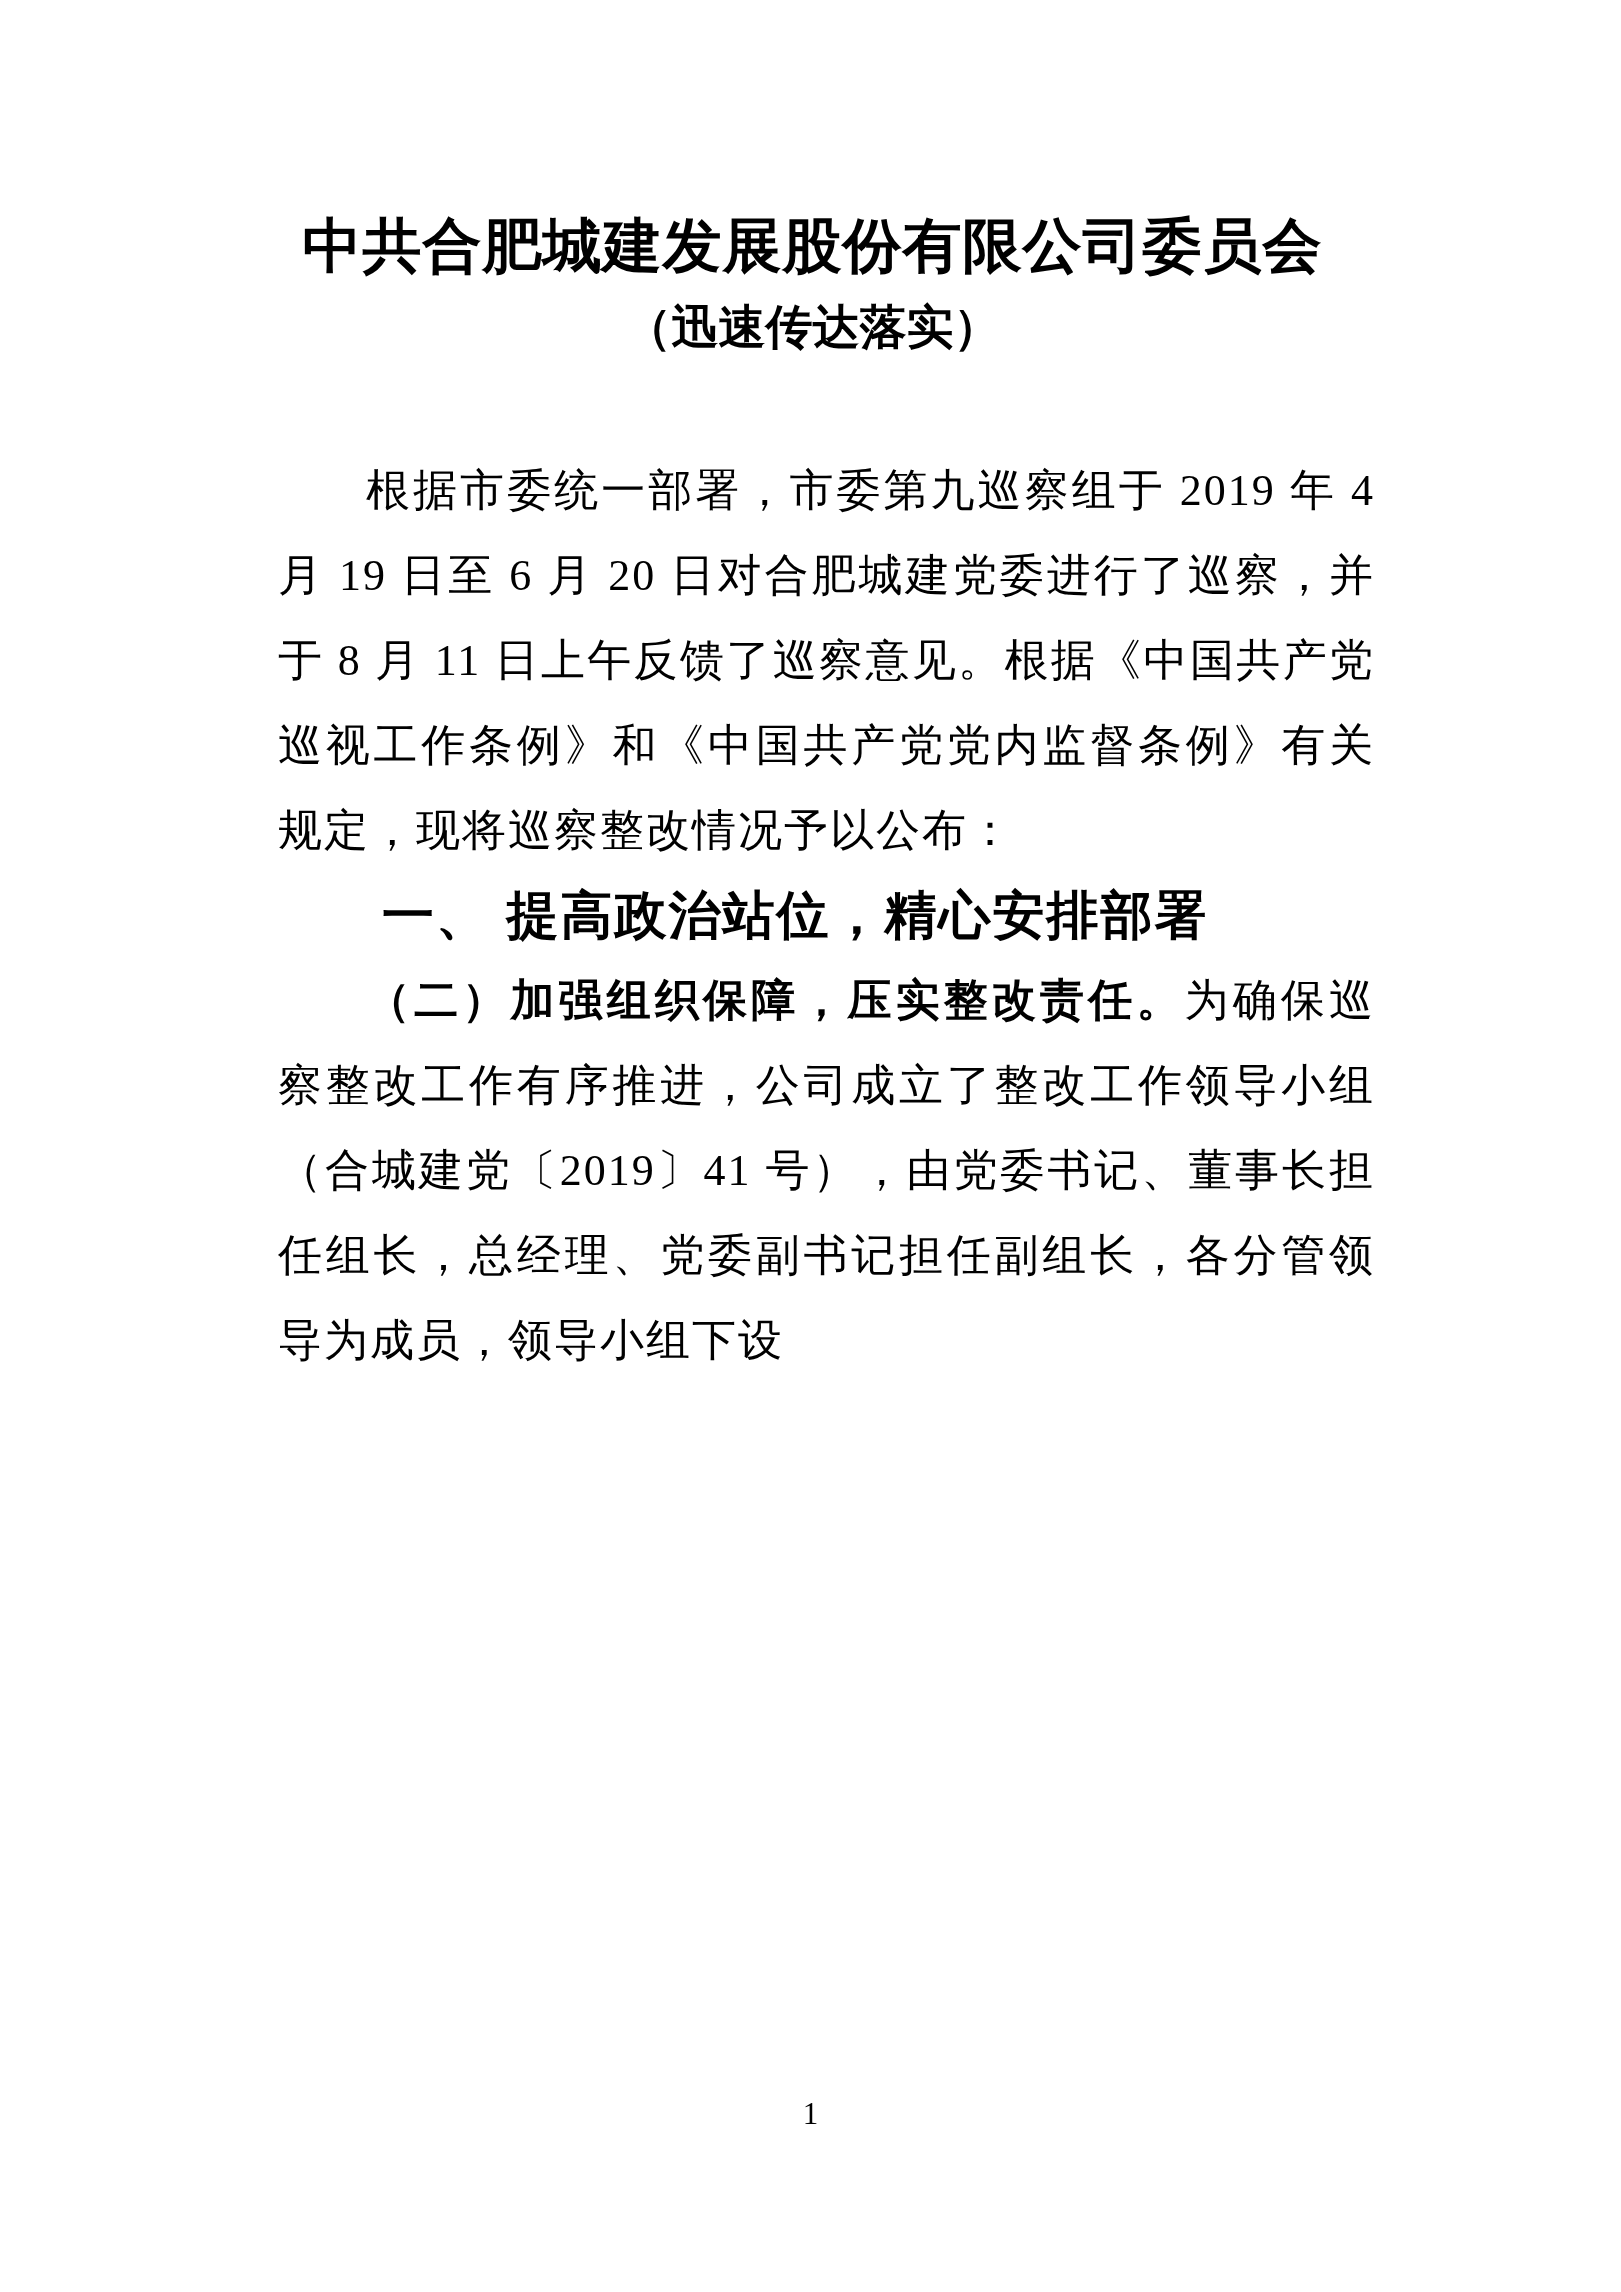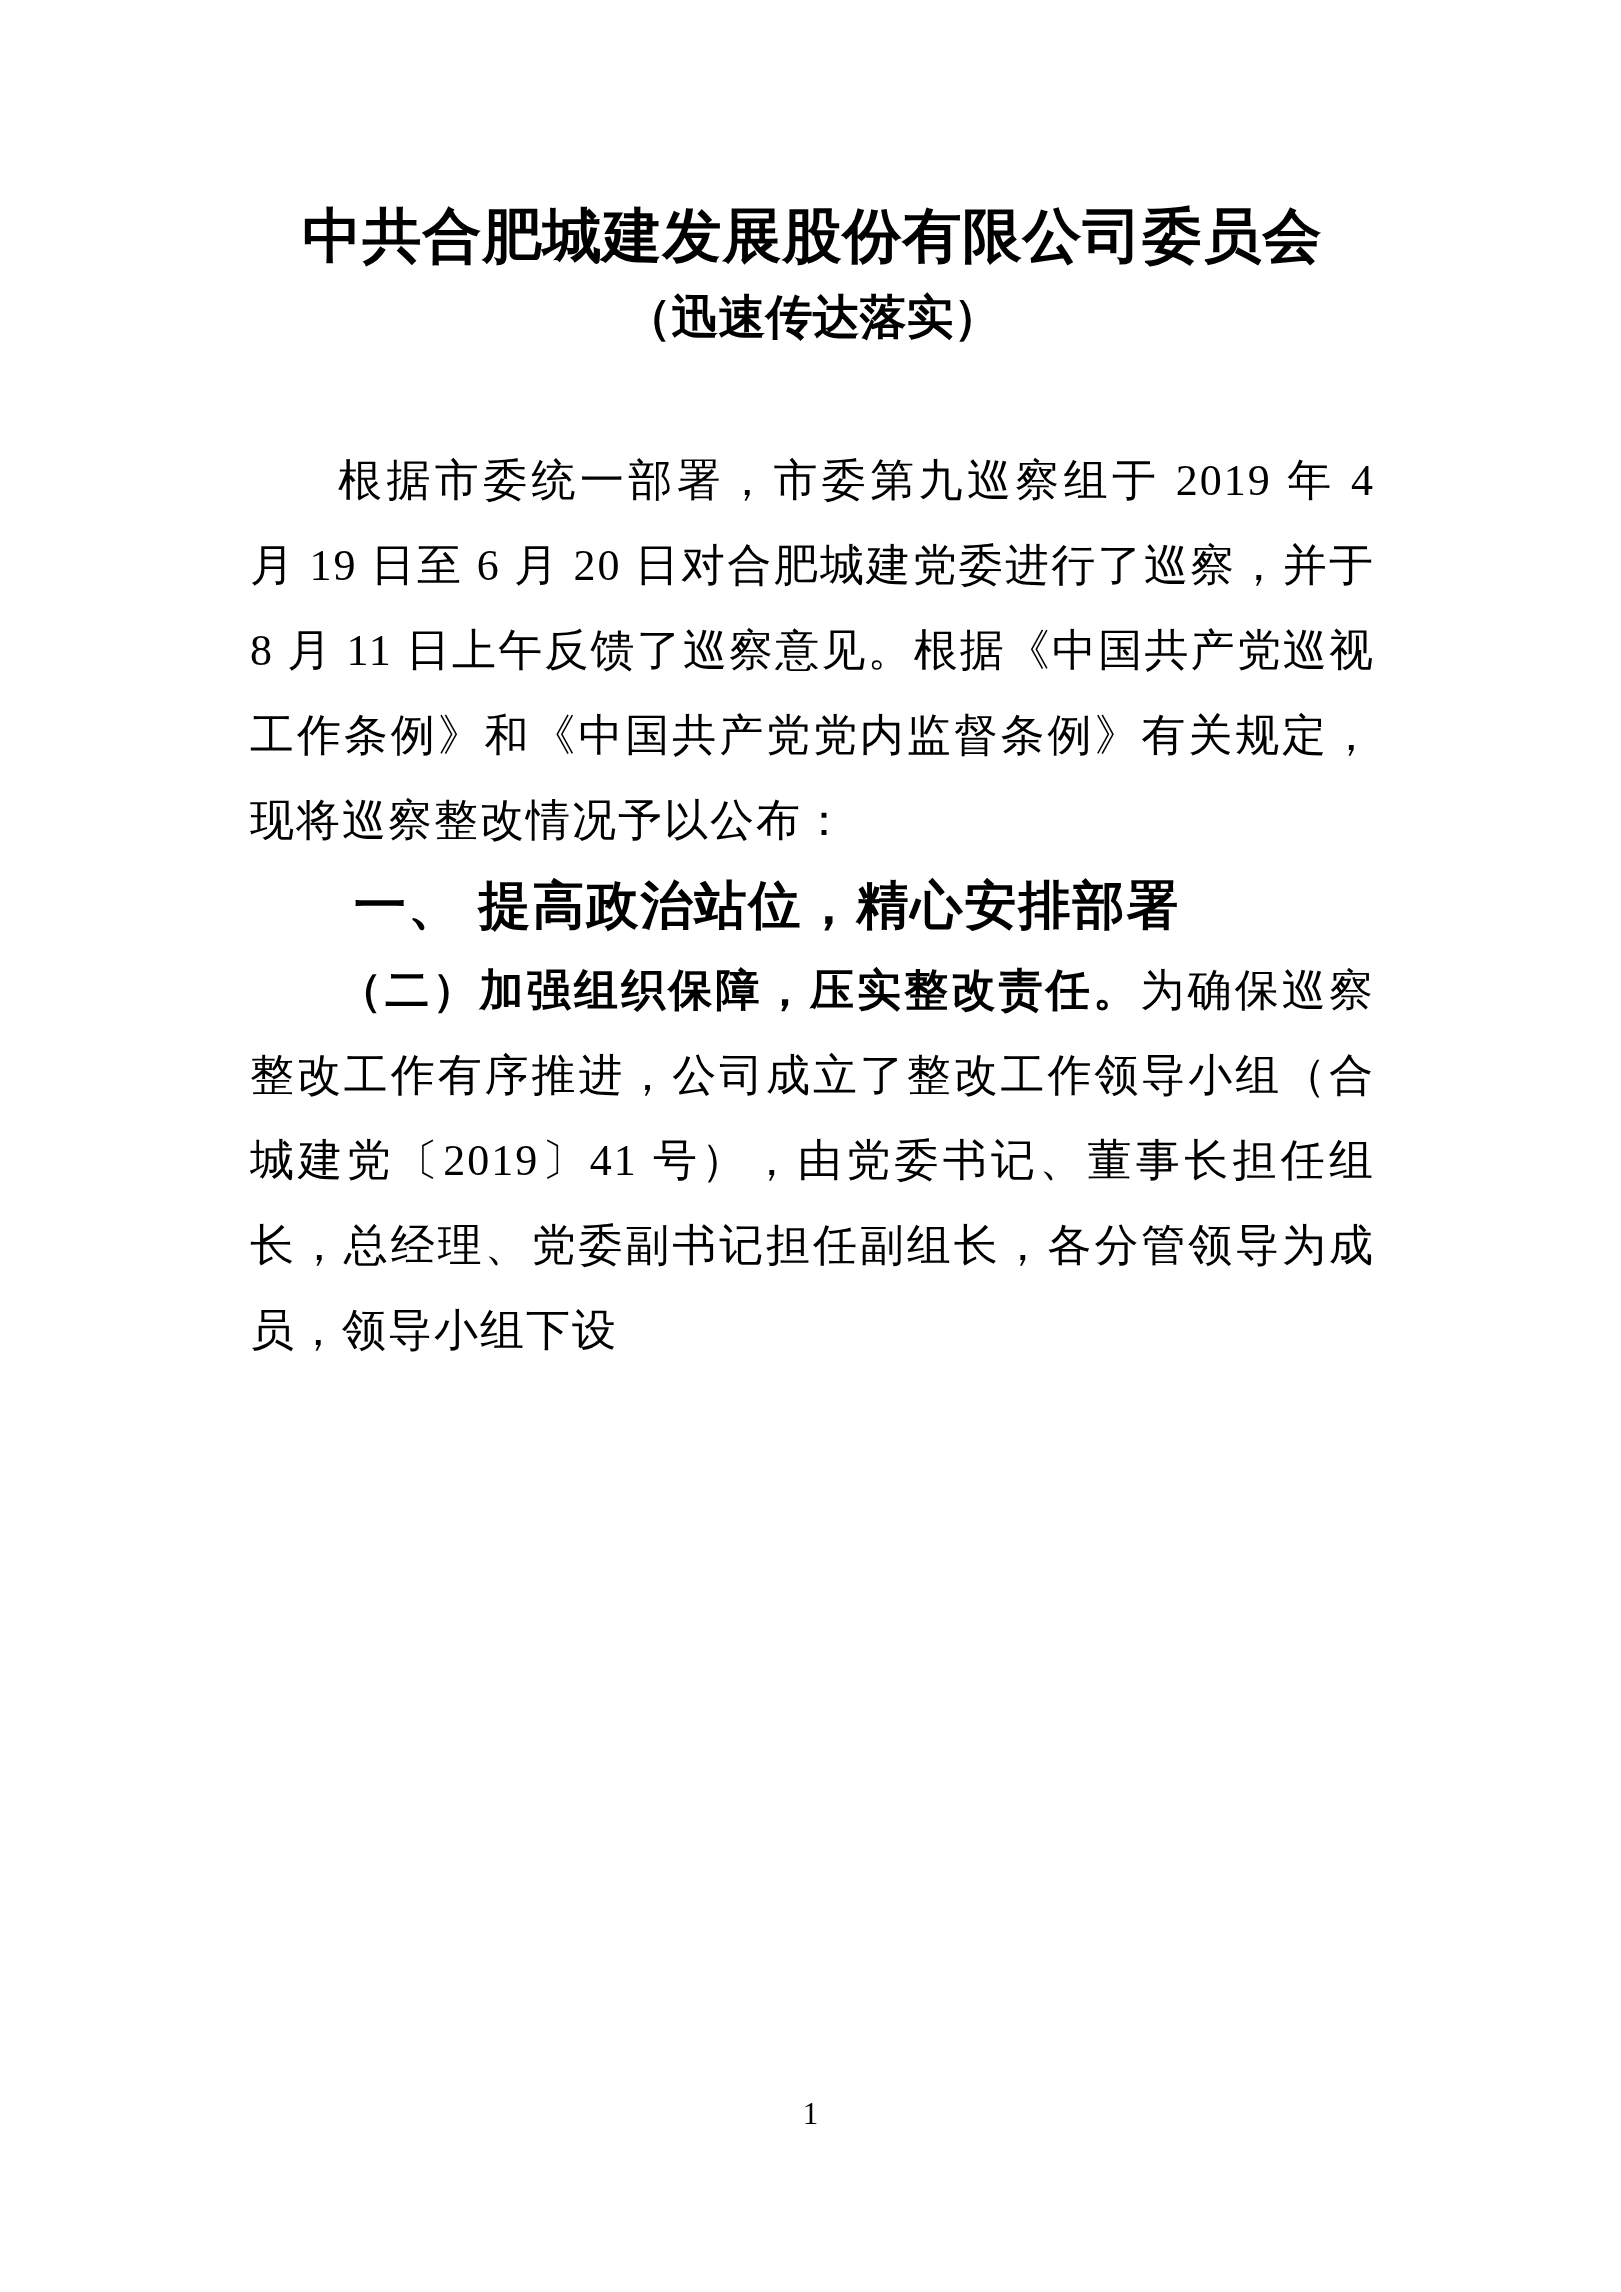--- a/index.html
+++ b/index.html
@@ -12,21 +12,21 @@
       width: 1621px;
       height: 2293px;
       margin: 0 auto;
       background: #ffffff;
       color: #000000;
       overflow: hidden;
     }
     .content {
       position: absolute;
       left: 250px;
-      top: 192px;
+      top: 202px;
       width: 1125px;
     }
     .title-line {
       font-family: "Liberation Serif", "DejaVu Serif", serif;
       font-weight: bold;
       font-size: 59px;
       line-height: 88px;
       letter-spacing: 1px;
       text-align: center;
       white-space: nowrap;
@@ -39,20 +39,21 @@
       text-align: center;
     }
     .body-text {
       margin-top: 84px;
       font-family: "Liberation Serif", "DejaVu Serif", serif;
       font-size: 44px;
       line-height: 85px;
       letter-spacing: 2px;
       text-align: justify;
       text-justify: inter-character;
+      margin-left: 28px;
     }
     .para {
       margin: 0;
       text-indent: 2em;
     }
     .heading-l1 {
       margin: 0;
       text-indent: 2em;
       font-family: "Liberation Sans", "DejaVu Sans", sans-serif;
       font-weight: bold;

